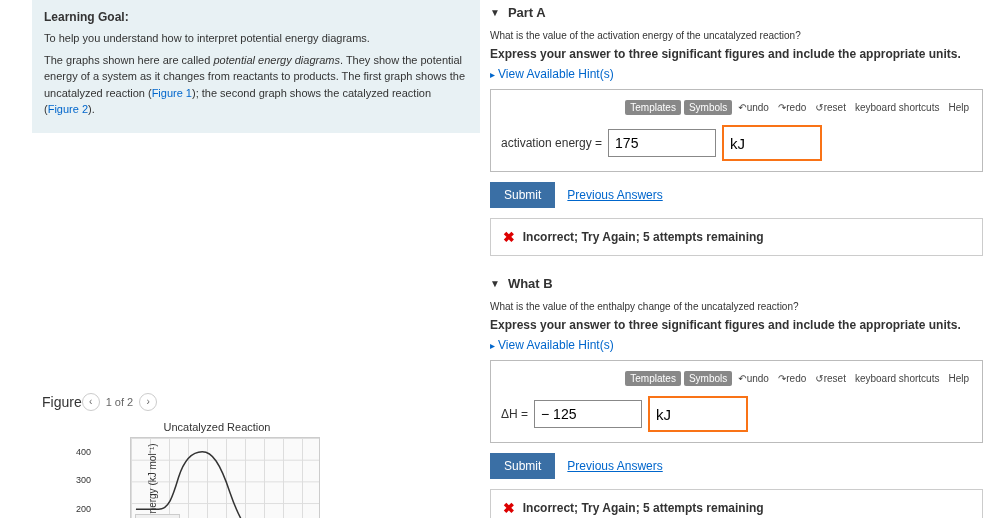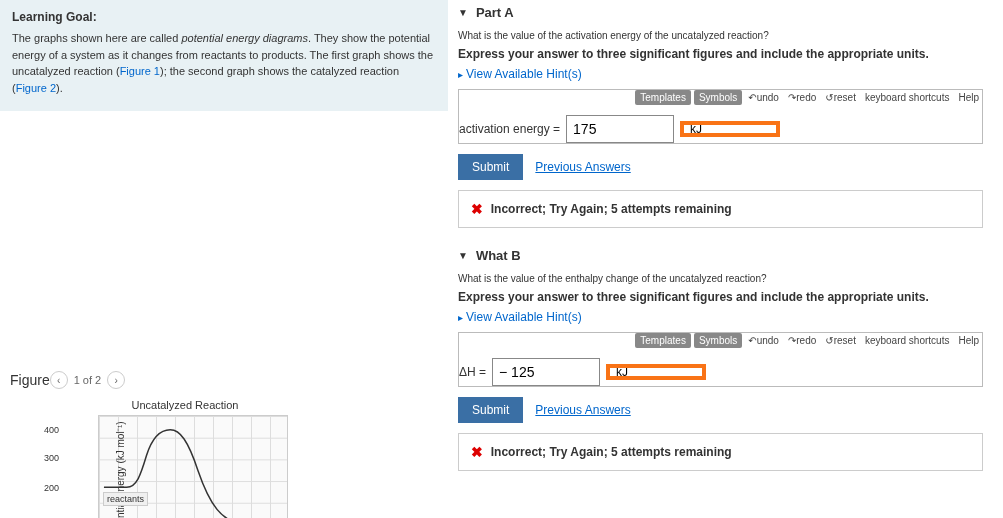--- a/index.html
+++ b/index.html
@@ -1,18 +1,18 @@
 <!DOCTYPE html>
 <html><head>
 <meta charset="utf-8">
 <style>
 * { box-sizing: border-box; margin: 0; padding: 0; }
 body { font-family: Arial, sans-serif; font-size: 12px; color: #333; background: #fff; width: 1003px; height: 518px; overflow: hidden; }
 .container { display: flex; height: 100%; }
-.left-col { width: 448px; padding: 0; }
+.left-col { width: 448px; padding: 0; margin-left: 32px; }
 .right-col { flex: 1; padding: 5px 20px 5px 10px; overflow-y: auto; }
 
 .learning-goal { background: #e8f1f4; padding: 10px 12px; margin-bottom: 8px; }
 .lg-title { font-weight: bold; font-size: 12px; margin-bottom: 6px; }
 .lg-text { font-size: 11px; line-height: 1.5; margin-bottom: 5px; }
 .lg-text i { font-style: italic; }
 .fig-link { color: #0066cc; cursor: pointer; }
 
 .figure-section { margin-top: 260px; padding: 0 10px; }
 .figure-header { display: flex; justify-content: flex-start; align-items: center; margin-bottom: 10px; }
@@ -31,46 +31,47 @@
 .label-in { position: absolute; font-size: 9px; background: #f0f0f0; padding: 1px 3px; border: 1px solid #ccc; }
 
 .part-section { margin-bottom: 20px; }
 .part-header { display: flex; align-items: center; gap: 8px; font-weight: bold; font-size: 13px; margin-bottom: 10px; }
 .caret { font-size: 10px; cursor: pointer; }
 .question { font-size: 10px; margin-bottom: 6px; }
 .instruction { font-size: 12px; font-weight: bold; margin-bottom: 6px; }
 .hints-link { color: #0066cc; font-size: 12px; cursor: pointer; display: flex; align-items: center; gap: 3px; margin-bottom: 8px; }
 .hints-link::before { content: "▸"; font-size: 10px; }
 
-.answer-box { border: 1px solid #bbb; background: #fff; }
+.answer-box { border: 1px solid #bbb; padding: 10px; background: #fff; }
 .toolbar { display: flex; justify-content: flex-end; gap: 3px; margin-bottom: 10px; font-size: 10px; }
 .tool-btn { background: #888; color: #fff; padding: 2px 5px; border-radius: 2px; font-size: 10px; cursor: pointer; }
 .tool-plain { padding: 2px 3px; cursor: pointer; color: #444; text-align: right; }
 .tool-icon { display: inline-block; }
 
 .input-row { display: flex; align-items: center; gap: 6px; font-size: 12px; }
 .input-label { font-size: 12px; }
 .value-input { width: 108px; height: 28px; border: 1px solid #888; padding: 2px 6px; font-size: 14px; }
-.unit-input { width: 100px; height: 16px; border: 4px solid #f97316; padding: 2px 6px; font-size: 12px; }
+.unit-input { width: 100px; height: 36px; border: 2px solid #f97316; padding: 2px 6px; font-size: 15px; }
 
 .submit-row { margin-top: 10px; display: flex; align-items: center; gap: 12px; }
 .submit-btn { background: #3a6fa5; color: #fff; border: none; padding: 6px 14px; font-size: 12px; cursor: pointer; }
 .prev-ans { color: #0066cc; font-size: 12px; text-decoration: underline; cursor: pointer; }
 
 .feedback-box { border: 1px solid #ccc; padding: 10px 12px; margin-top: 10px; display: flex; align-items: center; gap: 8px; background: #fff; }
 .x-icon { color: #d00; font-weight: bold; font-size: 14px; }
 .feedback-text { font-size: 12px; font-weight: bold; }
 </style>
 </head>
 <body>
 
 <div class="container">
   <div class="left-col">
     <div class="learning-goal">
       <div class="lg-title">Learning Goal:</div>
+      <div class="lg-text">To help you understand how to interpret potential energy diagrams.</div>
       <div class="lg-text">
         <span>The graphs shown here are called </span><i>potential energy diagrams</i><span>. They show the potential energy of a system as it changes from reactants to products. The first graph shows the uncatalyzed reaction (</span><span class="fig-link">Figure 1</span><span>); the second graph shows the catalyzed reaction (</span><span class="fig-link">Figure 2</span><span>).</span>
       </div>
     </div>
 
     <div class="figure-section">
       <div class="figure-header">
         <div class="figure-title">Figure</div>
         <div class="figure-nav">
           <div class="nav-btn">‹</div>

